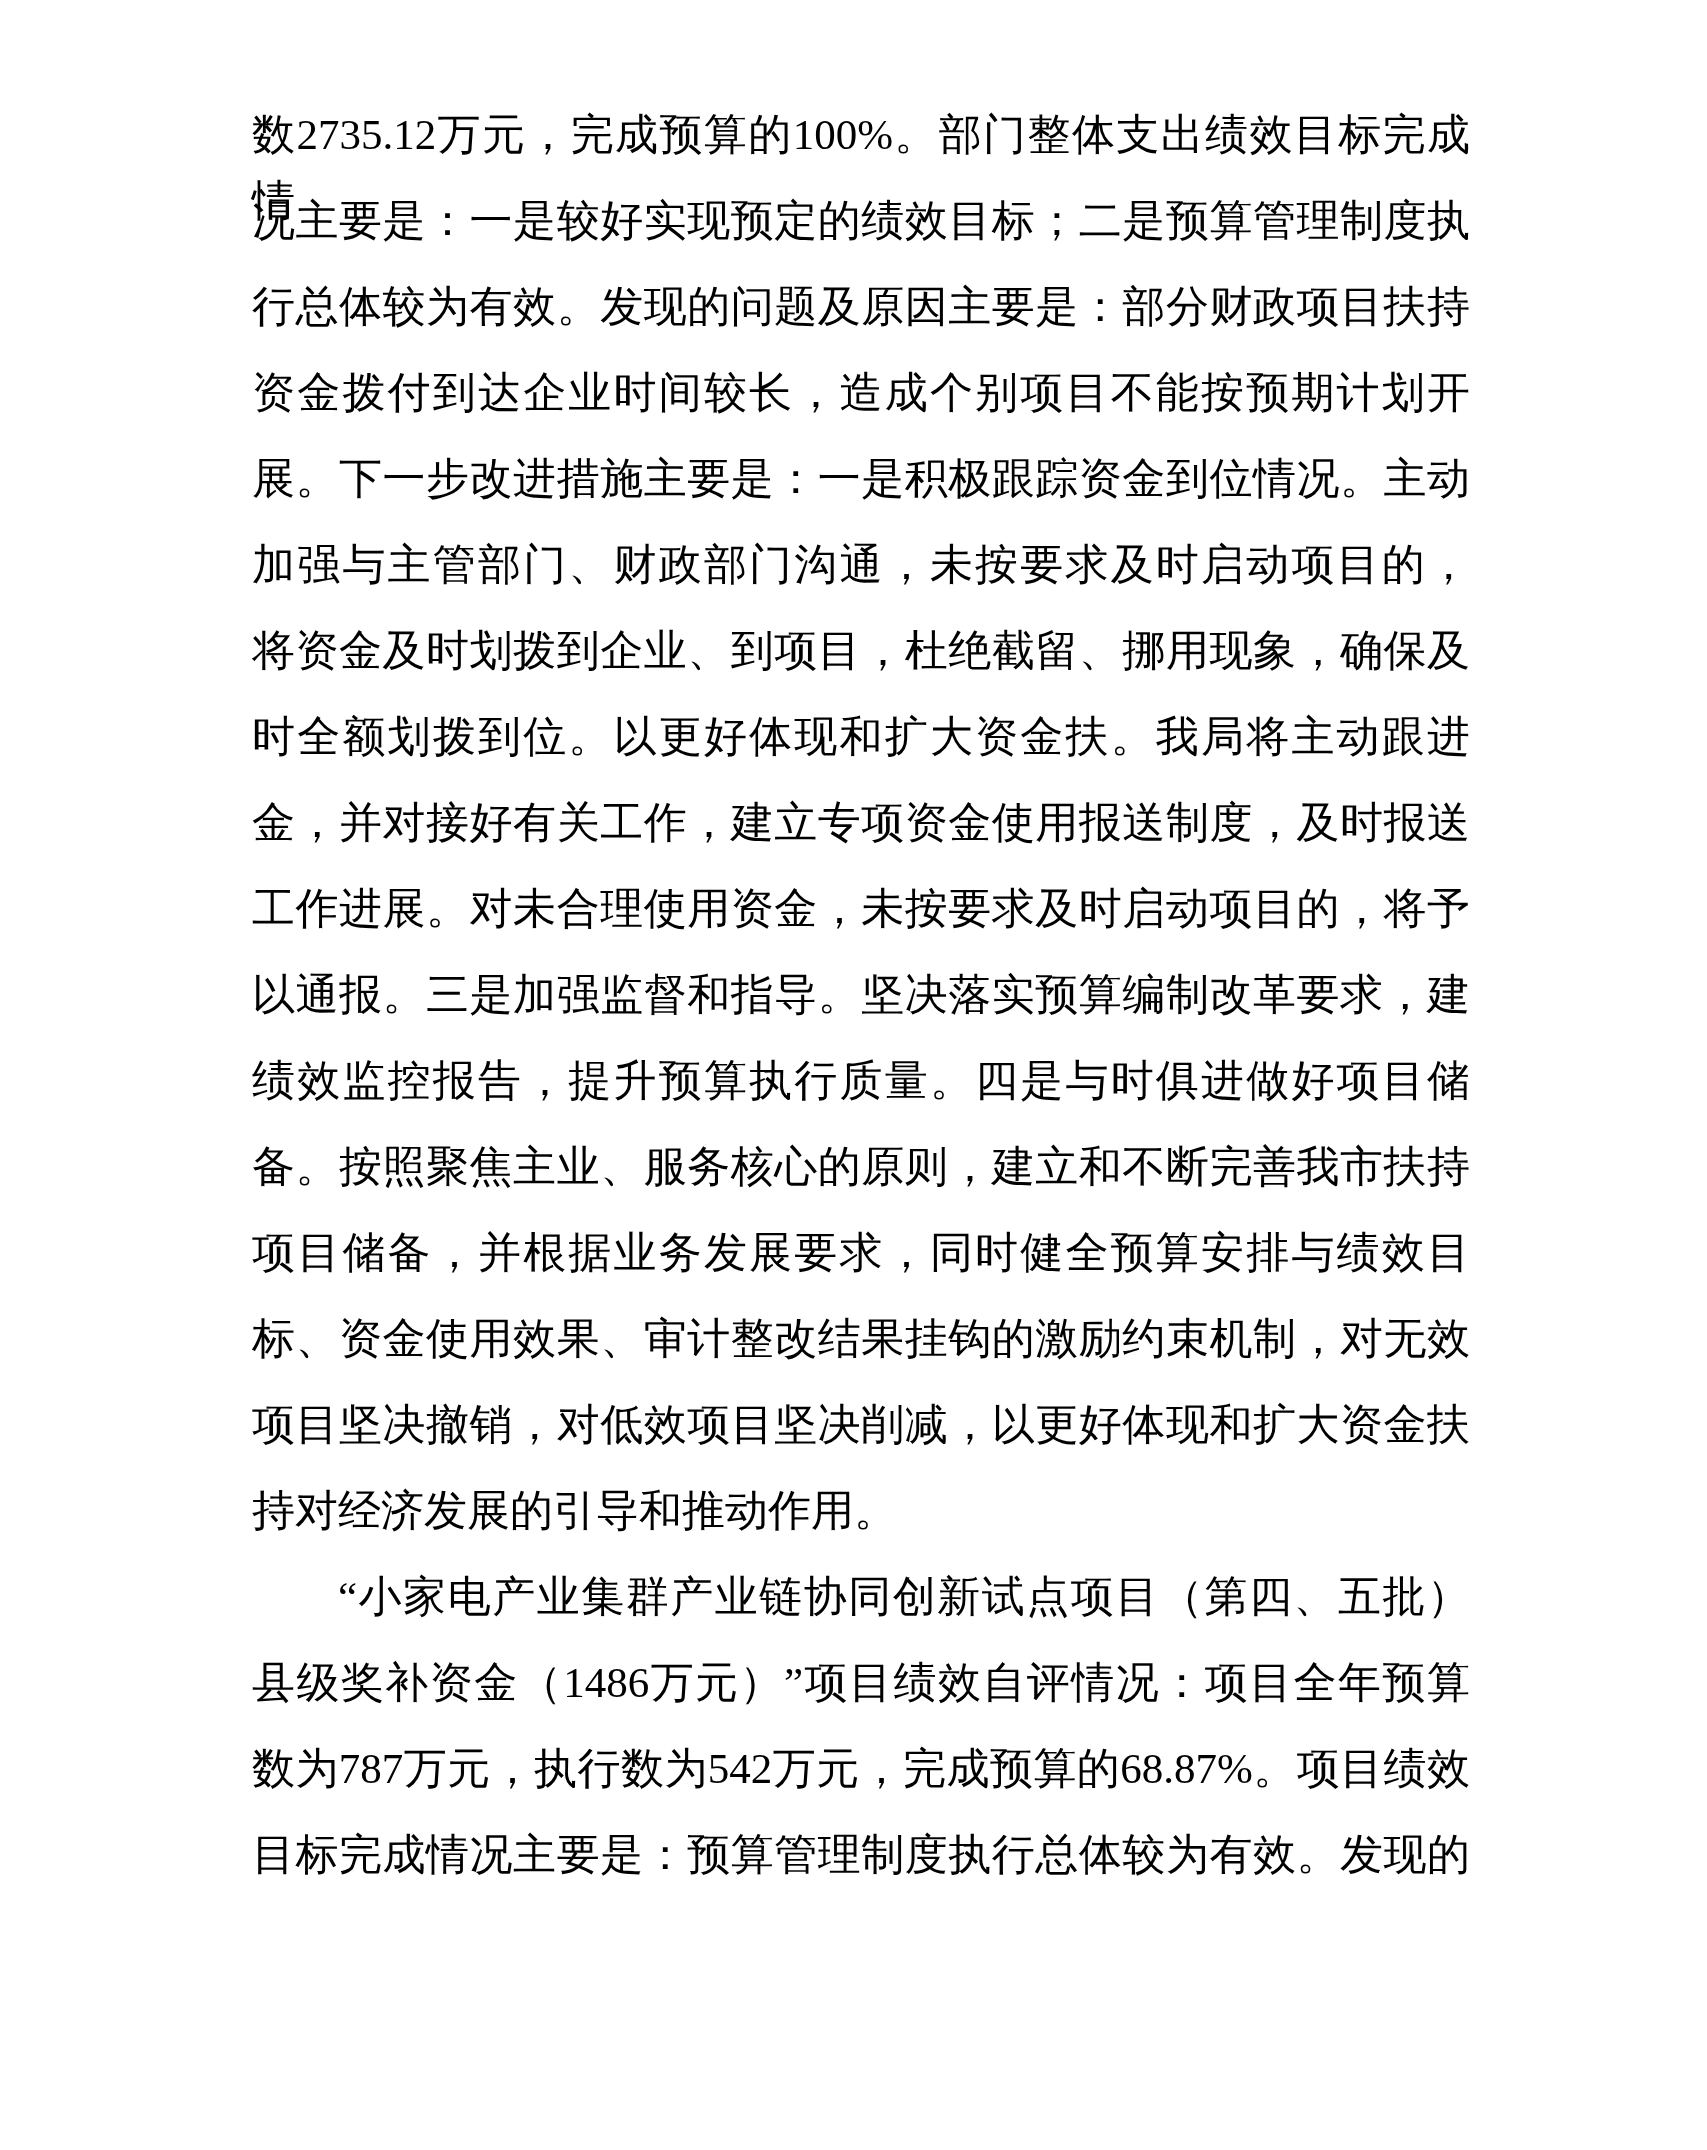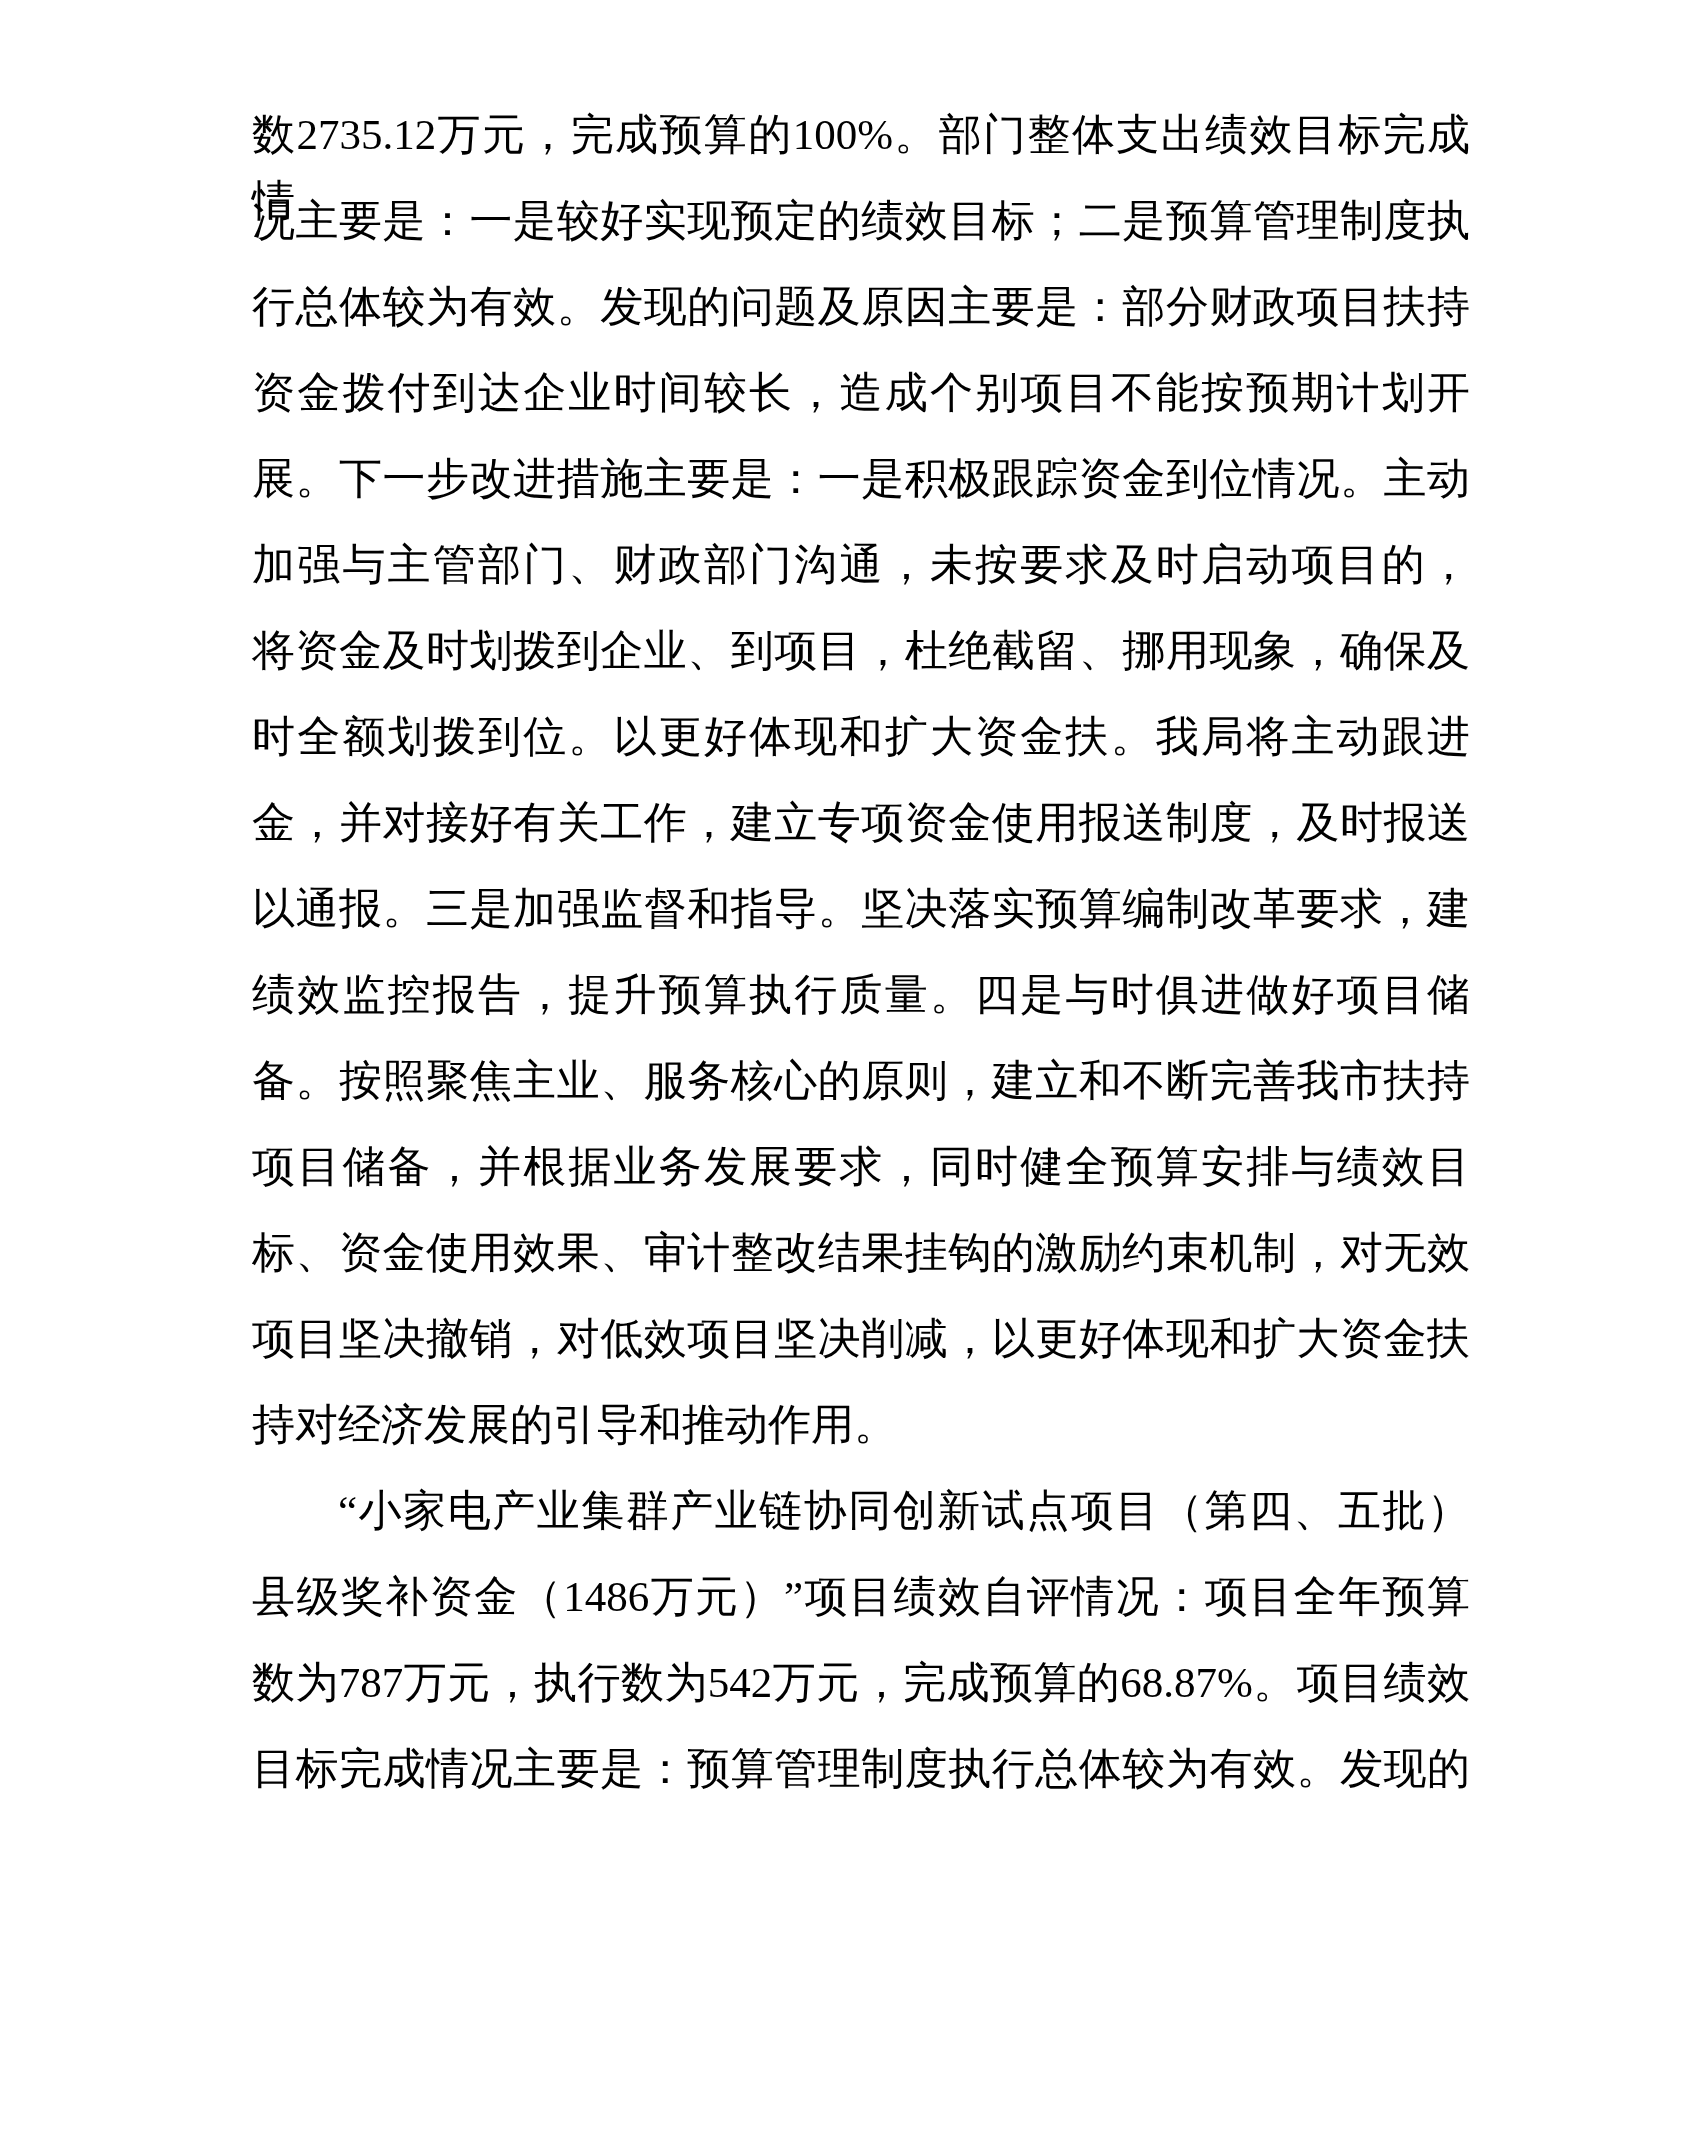--- a/index.html
+++ b/index.html
@@ -47,20 +47,21 @@
   <div class="content">
     <div class="line">数2735.12万元，完成预算的100%。部门整体支出绩效目标完成情</div>
     <div class="line">况主要是：一是较好实现预定的绩效目标；二是预算管理制度执</div>
     <div class="line">行总体较为有效。发现的问题及原因主要是：部分财政项目扶持</div>
     <div class="line">资金拨付到达企业时间较长，造成个别项目不能按预期计划开</div>
     <div class="line">展。下一步改进措施主要是：一是积极跟踪资金到位情况。主动</div>
     <div class="line">加强与主管部门、财政部门沟通，未按要求及时启动项目的，</div>
     <div class="line">将资金及时划拨到企业、到项目，杜绝截留、挪用现象，确保及</div>
     <div class="line">时全额划拨到位。以更好体现和扩大资金扶。我局将主动跟进</div>
     <div class="line">金，并对接好有关工作，建立专项资金使用报送制度，及时报送</div>
+    <div class="line">工作进展。对未合理使用资金，未按要求及时启动项目的，将予</div>
     <div class="line">以通报。三是加强监督和指导。坚决落实预算编制改革要求，建</div>
     <div class="line">绩效监控报告，提升预算执行质量。四是与时俱进做好项目储</div>
     <div class="line">备。按照聚焦主业、服务核心的原则，建立和不断完善我市扶持</div>
     <div class="line">项目储备，并根据业务发展要求，同时健全预算安排与绩效目</div>
     <div class="line">标、资金使用效果、审计整改结果挂钩的激励约束机制，对无效</div>
     <div class="line">项目坚决撤销，对低效项目坚决削减，以更好体现和扩大资金扶</div>
     <div class="line para-end">持对经济发展的引导和推动作用。</div>
     <div class="line para-start">“小家电产业集群产业链协同创新试点项目（第四、五批）</div>
     <div class="line">县级奖补资金（1486万元）”项目绩效自评情况：项目全年预算</div>
     <div class="line">数为787万元，执行数为542万元，完成预算的68.87%。项目绩效</div>

